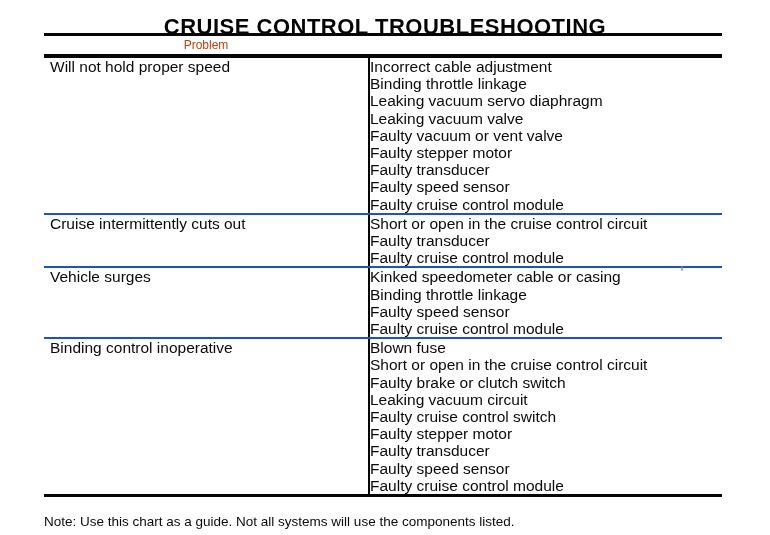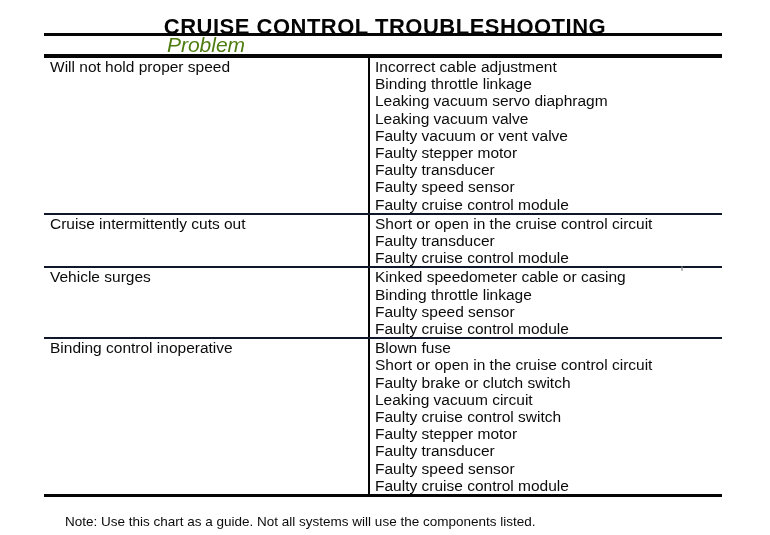--- a/index.html
+++ b/index.html
@@ -40,58 +40,55 @@
   }
   .rule-top { height: 3px; }
   .rule-heavy { height: 4px; }
   .rule-bottom { height: 3px; }
   .head-row {
     display: flex;
     height: 18px;
     align-items: center;
   }
   .head-cell {
-    font-style: italic;
-    font-size: 21px;
+    font-size: 12px;
     text-align: center;
-    color: #4d7c0f;
+    color: #c2410c;
   }
   .head-cell.left  { width: 324px; }
   .head-cell.right { flex: 1; }
   .trow {
     display: flex;
-    border-bottom: 2px solid #0f172a;
+    border-bottom: 2px solid #1d4ed8;
   }
   .trow:last-child { border-bottom: none; }
   .pcell {
     width: 324px;
     box-sizing: border-box;
     padding-left: 6px;
     font-size: 15.5px;
     line-height: 17.2px;
     color: #0b0b0b;
   }
   .ccell {
     flex: 1;
     box-sizing: border-box;
     border-left: 2px solid #050505;
-    padding-left: 5px;
     font-size: 15.5px;
     line-height: 17.2px;
     color: #0b0b0b;
   }
   .cause-line { white-space: nowrap; }
   .note {
     position: absolute;
     left: 44px;
     top: 514px;
     font-size: 13.5px;
     color: #0b0b0b;
     white-space: nowrap;
-    margin-left: 21px;
   }
   .artifact {
     position: absolute;
     left: 681px;
     top: 266px;
     width: 2px;
     height: 5px;
     background: #8a8a8a;
     opacity: 0.65;
     border-radius: 1px;

